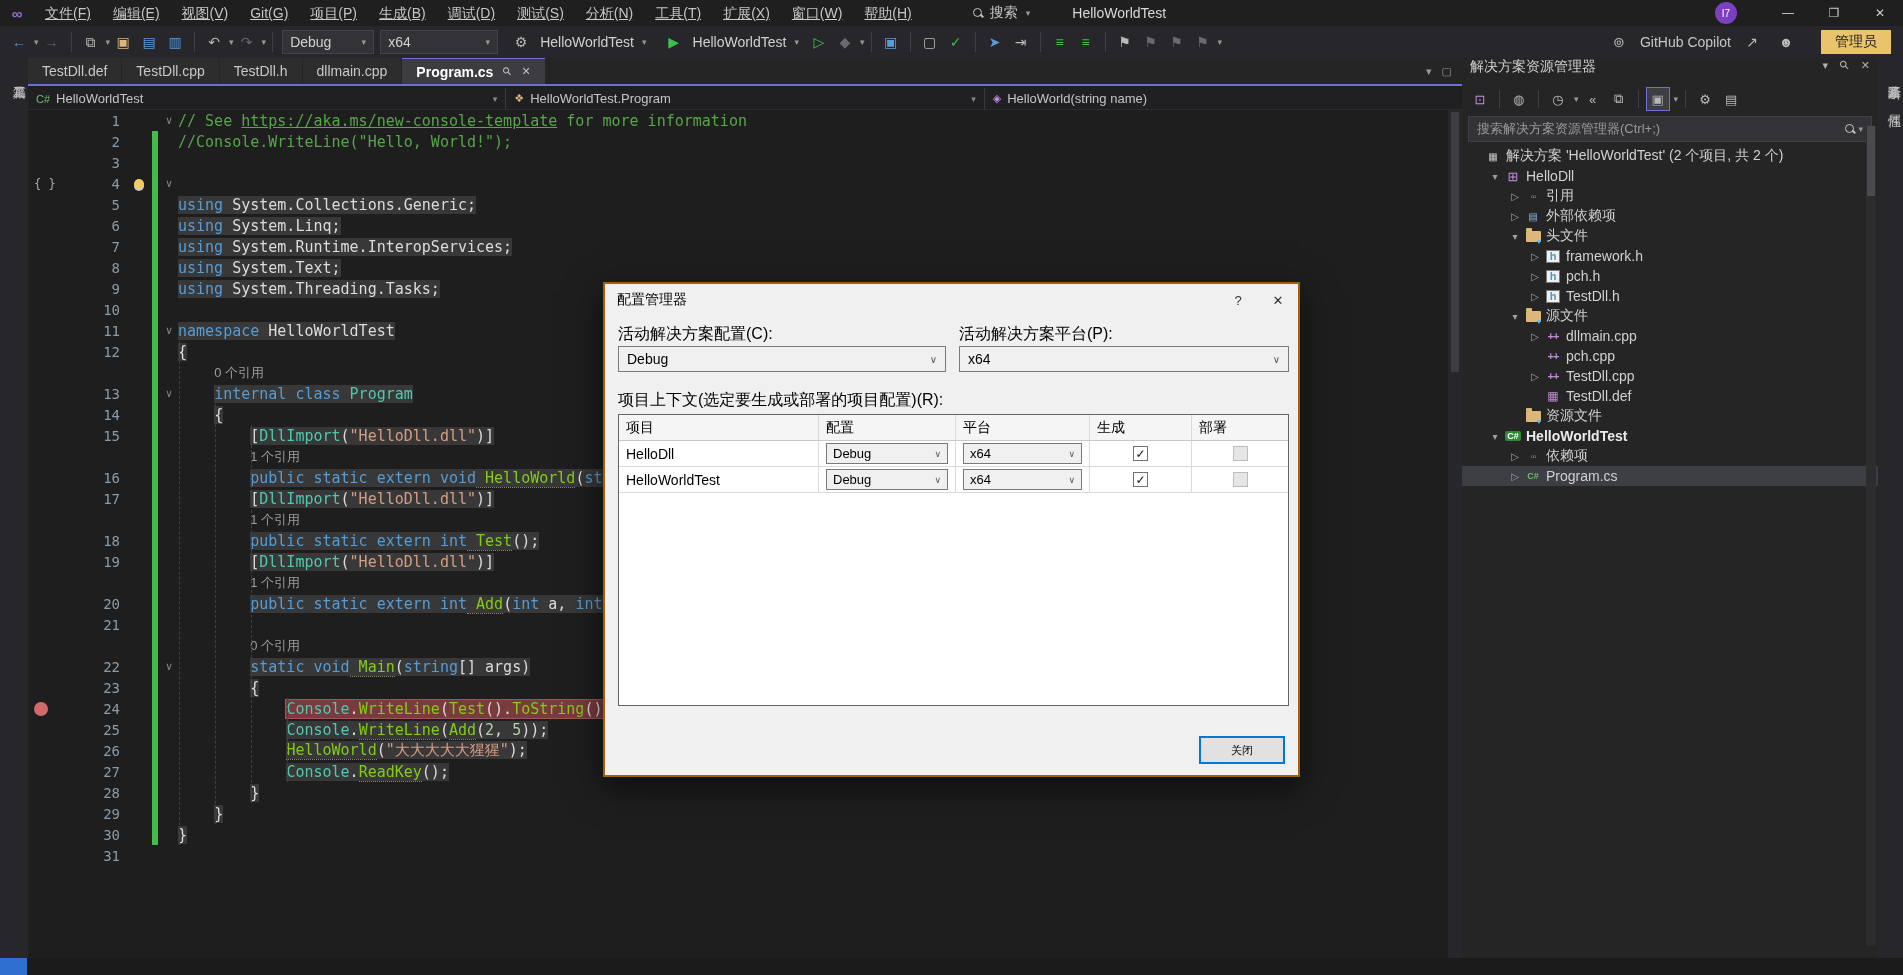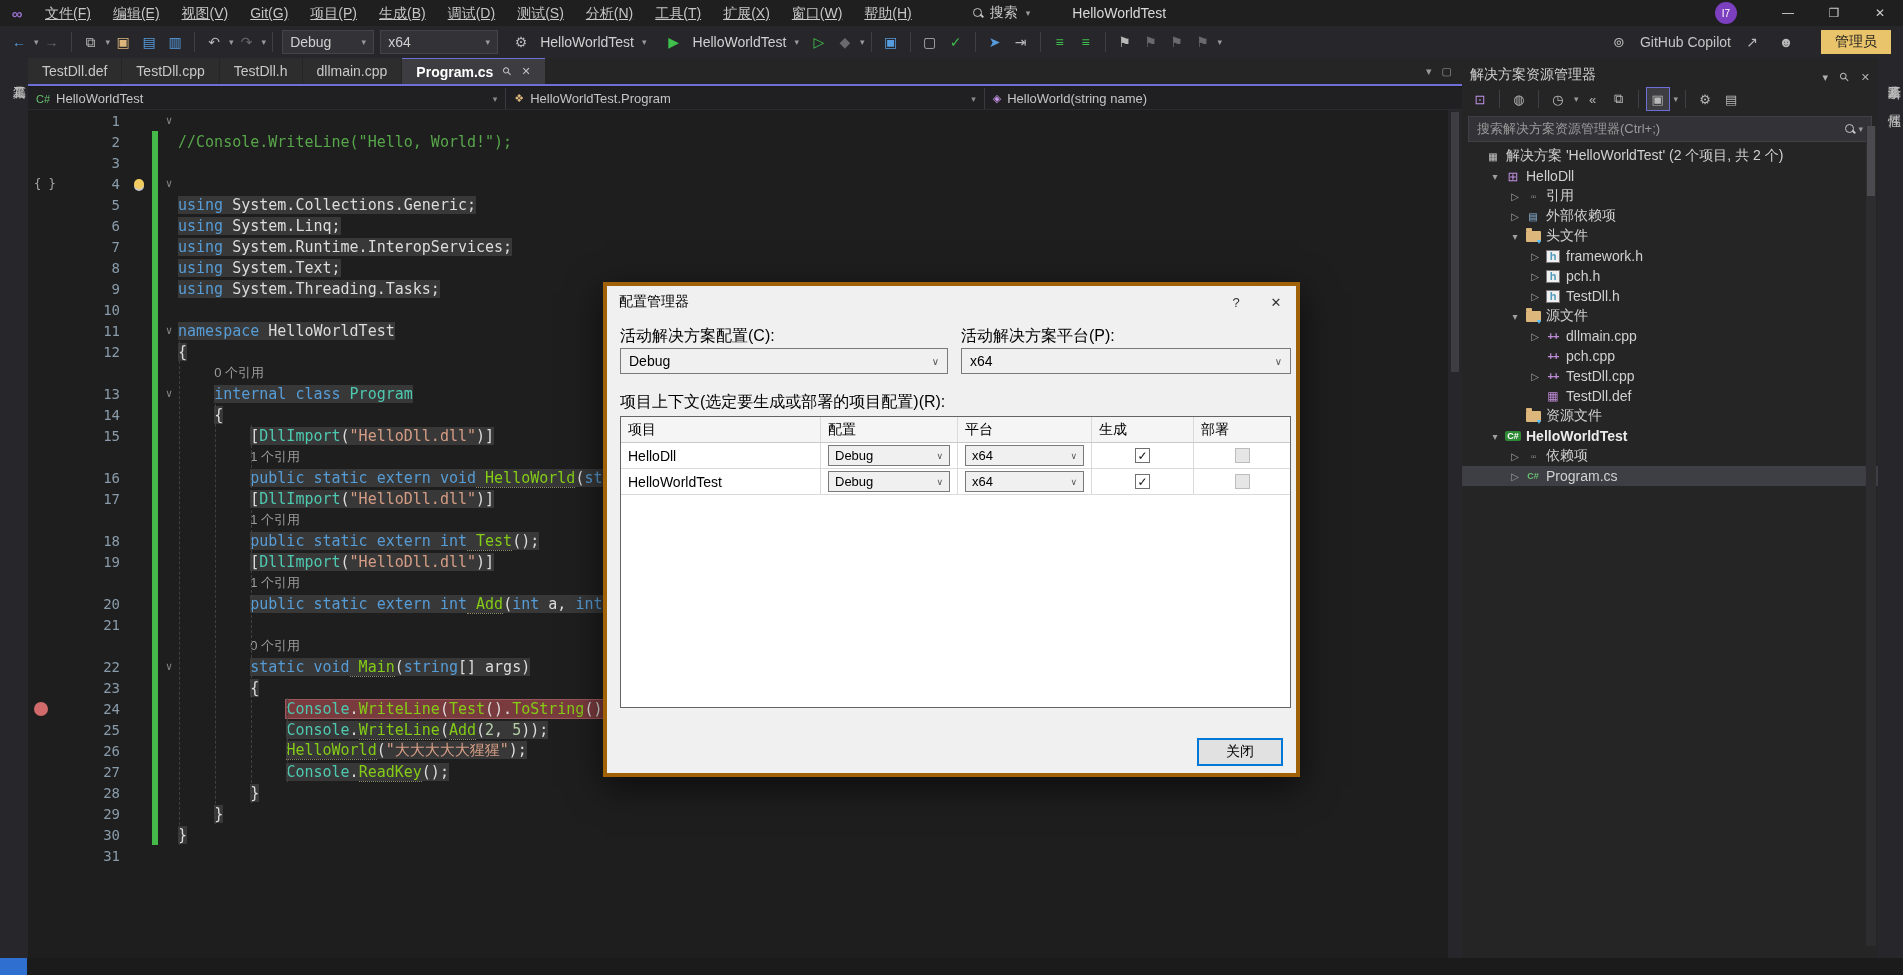--- a/index.html
+++ b/index.html
@@ -98,21 +98,21 @@
   #editor-vscroll { position:absolute; left:1448px; top:110px; width:14px; height:848px; background:#27272b; }
   #editor-vscroll .thumb { margin:2px auto; width:8px; height:260px; background:#3e3e42; }
 
   
   #statusbar { position:absolute; left:0; top:958px; width:1903px; height:17px; background:#1b1b1c; }
   #statusbar .blue { position:absolute; left:0; top:0; width:27px; height:17px; background:#2f6fd0; }
 
   
   #solexp { position:absolute; left:1462px; top:58px; width:416px; height:900px;
     background:#252526; font-size:14px; }
-  #se-header { height:26px; display:flex; align-items:flex-end; padding:0 8px; color:#d0d0d0; }
+  #se-header { height:26px; display:flex; align-items:flex-start; padding:0 8px; color:#d0d0d0; }
   #se-header .hicons { margin-left:auto; display:flex; gap:12px; color:#b0b0b0; font-size:11px; align-items:center; }
   .pinico { display:inline-block; transform:rotate(-45deg); font-size:12px; }
   #se-toolbar { height:30px; display:flex; align-items:center; padding:0 6px; gap:2px; }
   .seti { min-width:24px; height:24px; display:flex; align-items:center; justify-content:center;
     color:#b8b8b8; font-size:13px; }
   .seti.active { border:1px solid #6f6fd9; background:#3e3e42; }
   .sesep { width:1px; height:18px; background:#3f3f46; margin:0 5px; }
   #se-search { margin:2px 6px; height:26px; background:#333337; border:1px solid #3f3f46;
     display:flex; align-items:center; padding:0 8px; color:#9a9a9a; font-size:13px; }
   #se-search .mag { margin-left:auto; }
@@ -136,21 +136,21 @@
   .ico.deffile { color:#bf8cd6; font-size:12px; }
   .foldr { position:relative; width:15px; height:11px; background:#dcb67a; border-radius:1px; }
   .foldr::before { content:""; position:absolute; left:0; top:-3px; width:6px; height:3px;
     background:#dcb67a; border-radius:1px 1px 0 0; }
   .foldr::after { content:"▼"; position:absolute; right:-2px; bottom:-3px; font-size:7px; color:#4fc1ff; }
   #se-scroll { position:absolute; right:2px; top:68px; width:10px; height:820px; background:#2d2d30; }
   #se-scroll .thumb { width:8px; margin:0 auto; height:70px; background:#4a4a4f; }
 
   
   #dialog { position:absolute; left:603px; top:282px; width:697px; height:495px;
-    background:#f0f0f0; border:4px solid #a16207; box-shadow:0 10px 34px rgba(0,0,0,.6);
+    background:#f0f0f0; border:2px solid #a16207; box-shadow:0 10px 34px rgba(0,0,0,.6);
     color:#000; font-size:14px; }
   #dlg-title { height:32px; display:flex; align-items:center; padding-left:12px; }
   #dlg-title .dctl { margin-left:auto; display:flex; }
   #dlg-title .dbtn { width:40px; height:32px; display:flex; align-items:center;
     justify-content:center; color:#333; font-size:13px; }
   .dlg-label { position:absolute; font-size:16px; color:#000; }
   .wcombo { position:absolute; height:26px; background:#f0f0f0; border:1px solid #7a7a7a;
     display:flex; align-items:center; padding:0 8px; }
   .wcombo .chev { margin-left:auto; color:#555; font-size:10px; }
   #dlg-table { position:absolute; left:13px; top:130px; width:671px; height:292px;
@@ -161,21 +161,21 @@
     padding:0 7px; font-size:14px; color:#000; overflow:hidden; }
   .dt-cell:last-child { border-right:none; }
   .cellcombo { width:100%; height:21px; border:1px solid #7a7a7a; background:#f0f0f0;
     display:flex; align-items:center; padding:0 6px; font-size:13px; }
   .cellcombo .chev { margin-left:auto; color:#555; font-size:9px; }
   .cbx { width:15px; height:15px; border:1px solid #707070; background:#fff; margin:0 auto;
     display:flex; align-items:center; justify-content:center; font-size:12px; color:#111; }
   .cbx.disabled { background:#e6e6e6; border-color:#bdbdbd; }
   #dlg-close-btn { position:absolute; right:13px; top:452px; width:86px; height:28px;
     background:#e1e1e1; border:2px solid #0078d7; display:flex; align-items:center;
-    justify-content:center; font-size:14px; color:#000; }
+    justify-content:center; font-size:11px; color:#000; }
 </style>
 </head>
 <body>
 
 <div class="win">
 
   <div id="titlebar">
     <div id="vslogo">∞</div>
     <div id="menubar" style="display: flex; text-decoration: underline;">
         <span class="menu-item">文件(F)</span>
@@ -323,20 +323,21 @@
   </div>
 
   <div id="editor">
     <div id="editor-lines" style="position: relative;">
         <div class="row">
           <div class="c-bp"></div>
           <div class="c-num">1</div>
           <div class="c-act"></div>
           <div class="c-bar"></div>
           <div class="c-fold">∨</div>
+          <div class="c-code"><span></span><span><span class="tok-cm">// See </span><span class="tok-url">https://aka.ms/new-console-template</span><span class="tok-cm"> for more information</span></span></div>
         </div>
         <div class="row">
           <div class="c-bp"></div>
           <div class="c-num">2</div>
           <div class="c-act"></div>
           <div class="c-bar">
             <div class="green"></div>
           </div>
           <div class="c-fold"></div>
           <div class="c-code"><span></span><span><span class="tok-cm">//Console.WriteLine("Hello, World!");</span></span></div>

